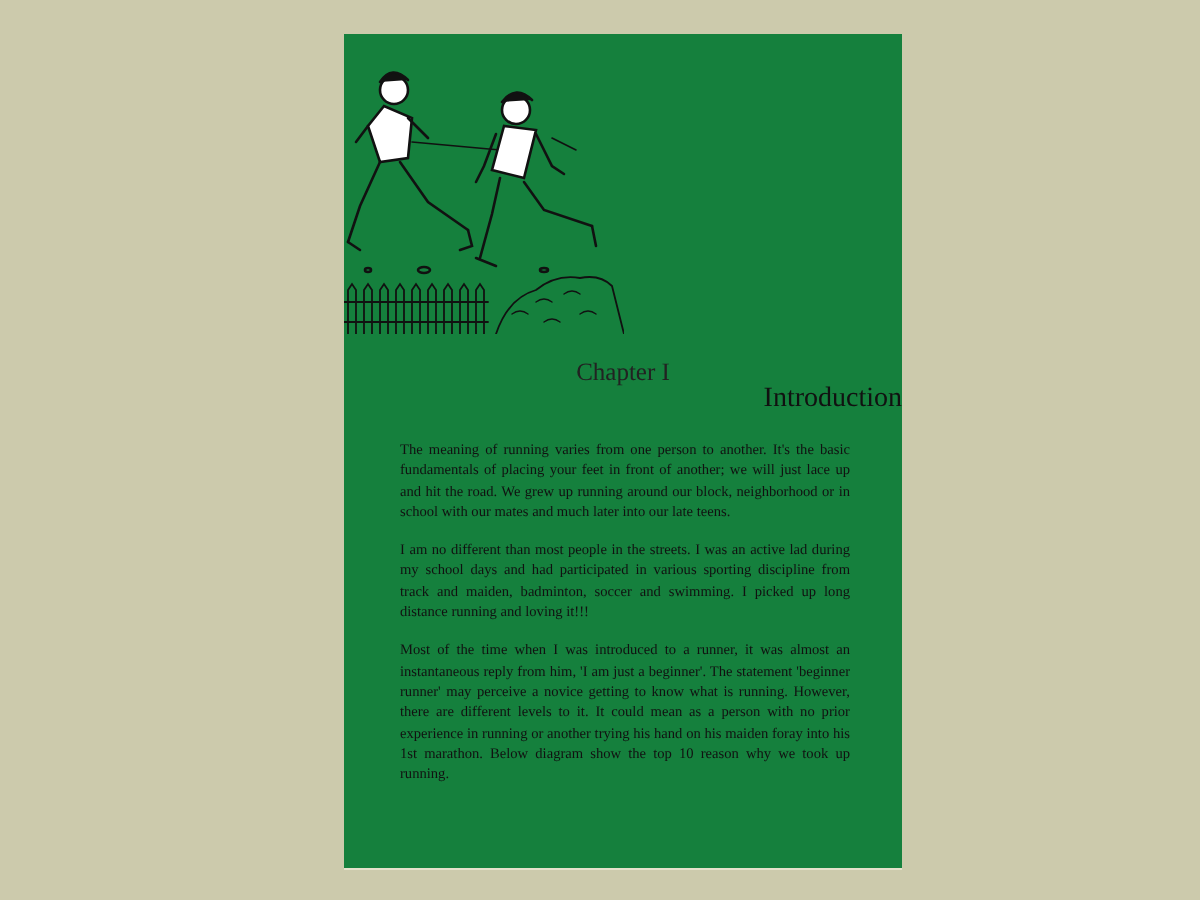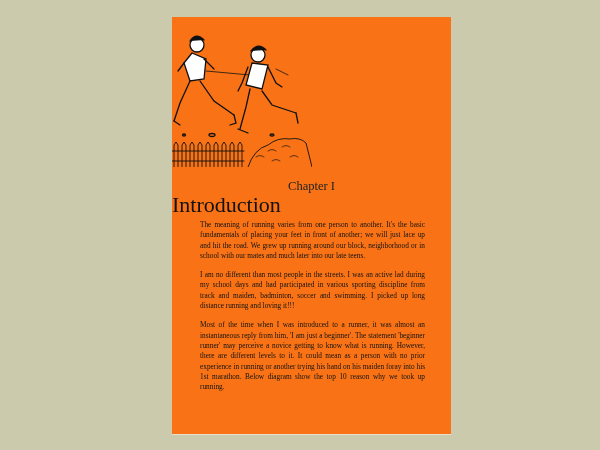--- a/index.html
+++ b/index.html
@@ -1,20 +1,20 @@
 <!DOCTYPE html>
 <html><head>
 <meta charset="utf-8">
 <style>
   html, body { margin:0; padding:0; }
   body { width:600px; height:450px; background:#cccaac; position:relative; overflow:hidden; font-family:"Liberation Serif", serif; }
-  .page { position:absolute; left:172px; top:17px; width:279px; height:417px; background:#f97316; box-shadow:0 1px 0 #e4e2cc; }
+  .page { position:absolute; left:172px; top:17px; width:279px; height:417px; background:#15803d; box-shadow:0 1px 0 #e4e2cc; }
   .illus { position:absolute; left:0; top:0; width:140px; height:150px; }
   .chapter { position:absolute; left:0; width:279px; top:162px; text-align:center; font-size:12.5px; color:#222; }
-  .title { position:absolute; left:0; width:279px; top:175px; text-align:left; font-size:22px; color:#111; }
+  .title { position:absolute; left:0; width:279px; top:175px; text-align:right; font-size:14px; color:#111; }
   .body { position:absolute; left:28px; top:203px; width:225px; font-size:7.3px; line-height:10.3px; color:#111; text-align:justify; }
   .body p { margin:0 0 9px 0; }
 </style>
 </head>
 <body>
 
 <div class="page">
   <svg class="illus" viewBox="0 0 140 150">
     <g stroke="#111" stroke-width="1.3" fill="none" stroke-linecap="round">
 

